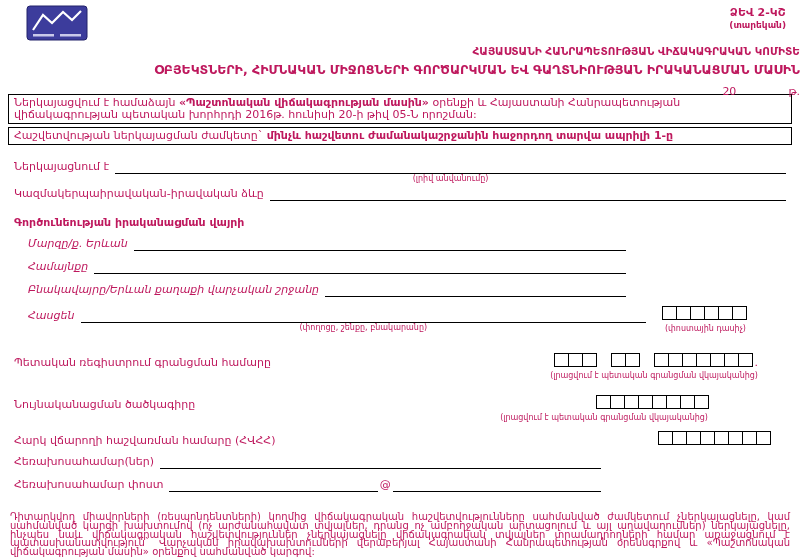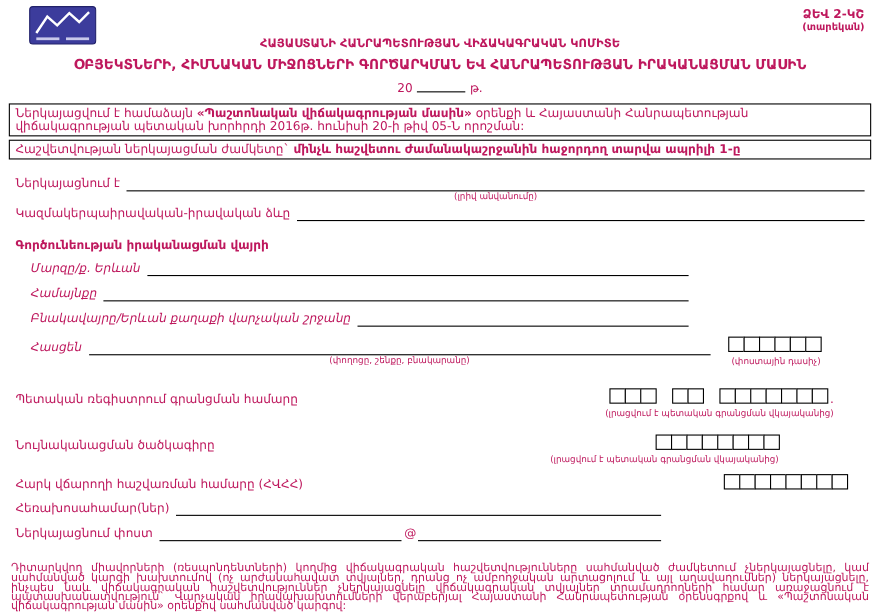--- a/index.html
+++ b/index.html
@@ -7,21 +7,21 @@
   .page {
     position:relative; width:800px; height:559px; background:#fff;
     font-family:"DejaVu Sans", sans-serif; color:#be185d; overflow:hidden;
   }
   
   .hdr { position:relative; height:94px; }
   .logo { position:absolute; left:26px; top:5px; }
   .code { position:absolute; right:14px; top:7px; text-align:center; line-height:12px; }
   .code .c1 { font-weight:bold; font-size:11px; }
   .code .c2 { font-size:9px; font-weight:bold; }
-  .titles { text-align:center; padding-top:33px; }
+  .titles { text-align:right; padding-top:44px; }
   .t1 { font-size:10.5px; font-weight:bold; line-height:14px; }
   .big { font-size:12.5px; font-weight:bold; margin-top:4px; }
   .year { font-size:11px; margin-top:6px; }
   .yearline { display:inline-block; width:44px; height:12px; border-bottom:1px solid #000; margin:0 4px; }
   
   .notice { margin:0 8px; border:1px solid #000; font-size:11px; line-height:12px; padding:2px 5px; }
   .notice.second { margin-top:3px; }
   .b { font-weight:bold; }
   
   .fields { margin:0 14px; font-size:11px; }
@@ -82,21 +82,21 @@
         <rect x="7" y="29" width="21" height="2.5" fill="#c9c9ea"></rect>
         <rect x="34" y="29" width="21" height="2.5" fill="#c9c9ea"></rect>
       </svg>
     </div>
     <div class="code">
       <div class="c1">ՁԵՎ 2-ԿՇ</div>
       <div class="c2">(տարեկան)</div>
     </div>
     <div class="titles">
       <div class="t1">ՀԱՅԱՍՏԱՆԻ ՀԱՆՐԱՊԵՏՈՒԹՅԱՆ ՎԻՃԱԿԱԳՐԱԿԱՆ ԿՈՄԻՏԵ</div>
-      <div class="big">ՕԲՅԵԿՏՆԵՐԻ, ՀԻՄՆԱԿԱՆ ՄԻՋՈՑՆԵՐԻ ԳՈՐԾԱՐԿՄԱՆ ԵՎ ՀԱՆՐԱՊԵՏՈՒԹՅԱՆ ԻՐԱԿԱՆԱՑՄԱՆ ՄԱՍԻՆ</div>
+      <div class="big">ՕԲՅԵԿՏՆԵՐԻ, ՀԻՄՆԱԿԱՆ ՄԻՋՈՑՆԵՐԻ ԳՈՐԾԱՐԿՄԱՆ ԵՎ ԳԱՂՏՆԻՈՒԹՅԱՆ ԻՐԱԿԱՆԱՑՄԱՆ ՄԱՍԻՆ</div>
       <div class="year">
         <span>20</span><span class="yearline"></span><span>թ.</span>
       </div>
     </div>
   </div>
 
   <div class="notice">
     <span>Ներկայացվում է համաձայն</span>
     <span class="b">«Պաշտոնական վիճակագրության մասին»</span>
     <span>օրենքի և Հայաստանի Հանրապետության վիճակագրության պետական խորհրդի 2016թ. հունիսի 20-ի թիվ 05-Ն որոշման:</span>
@@ -182,21 +182,21 @@
       </span>
     </div>
 
     <div class="row row-phone">
       <span class="lbl">Հեռախոսահամար(ներ)</span>
       <span class="fill"></span>
       <span class="spacer sp-185"></span>
     </div>
 
     <div class="row row-email">
-      <span class="lbl">Ներկայացնում փոստ</span>
+      <span class="lbl">Հեռախոսահամար փոստ</span>
       <span class="fill"></span>
       <span class="at">@</span>
       <span class="fill"></span>
       <span class="spacer sp-185"></span>
     </div>
 
   </div>
 
   <div class="footer">
     <div class="legal">Դիտարկվող միավորների (ռեսպոնդենտների) կողմից վիճակագրական հաշվետվությունները սահմանված ժամկետում չներկայացնելը, կամ սահմանված կարգի խախտումով (ոչ արժանահավատ տվյալներ, դրանց ոչ ամբողջական արտացոլում և այլ աղավաղումներ) ներկայացնելը, ինչպես նաև վիճակագրական հաշվետվություններ չներկայացնելը վիճակագրական տվյալներ տրամադրողների համար առաջացնում է պատասխանատվություն` Վարչական իրավախախտումների վերաբերյալ Հայաստանի Հանրապետության օրենսգրքով և «Պաշտոնական վիճակագրության մասին» օրենքով սահմանված կարգով:</div>

